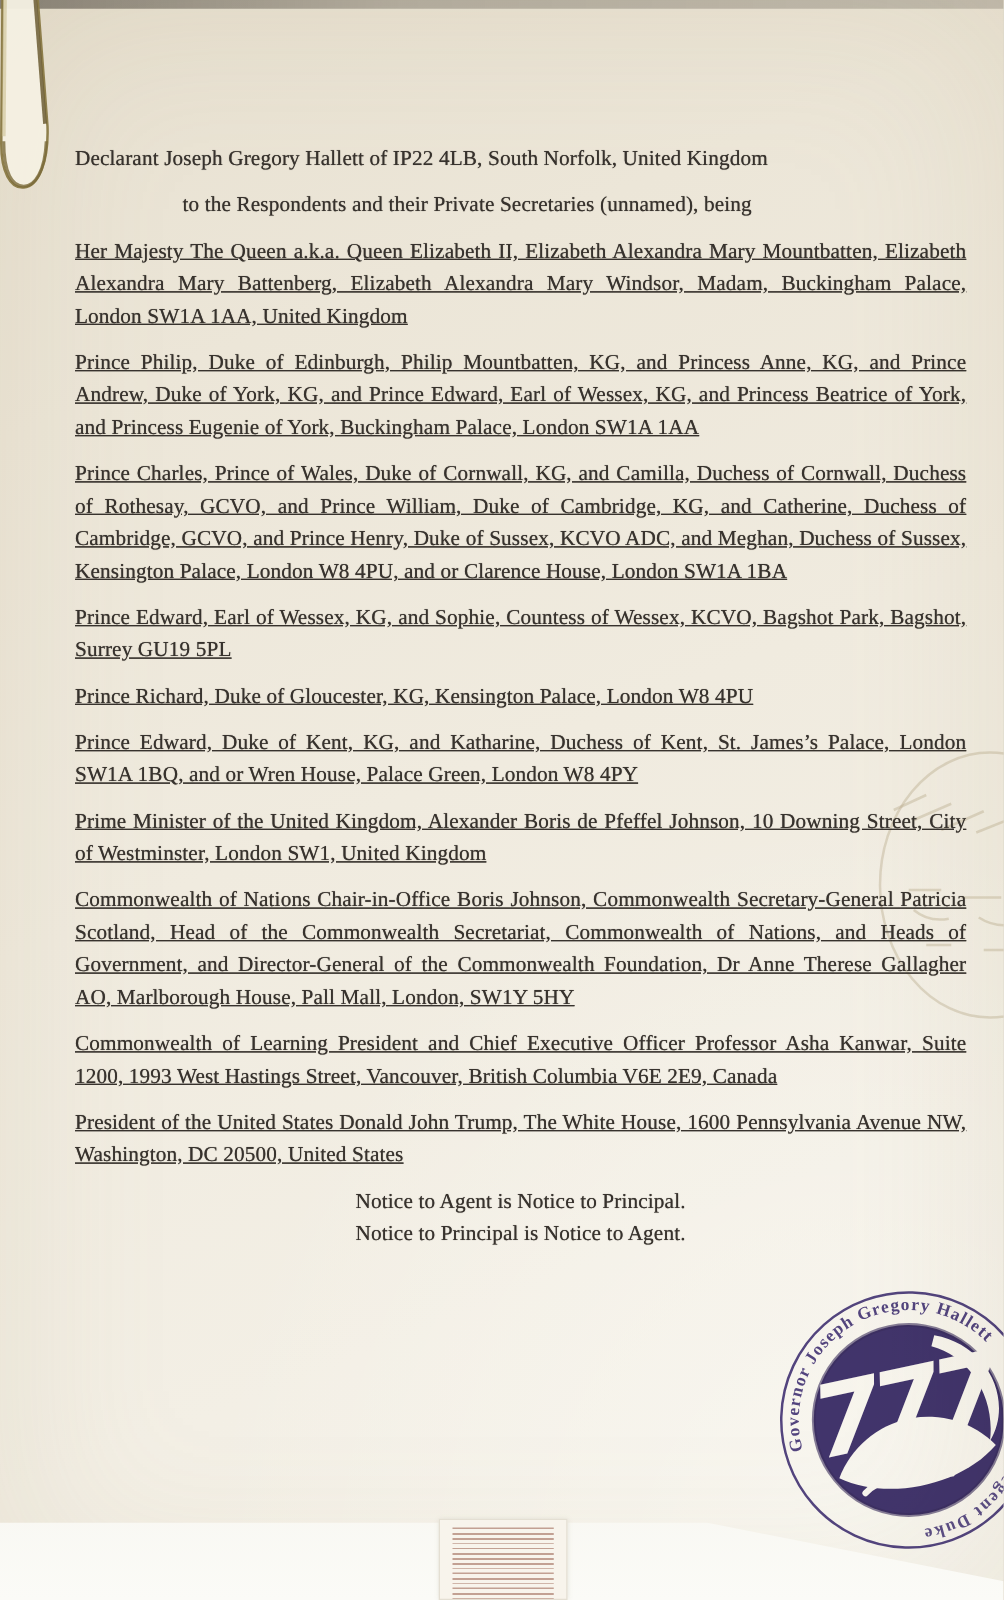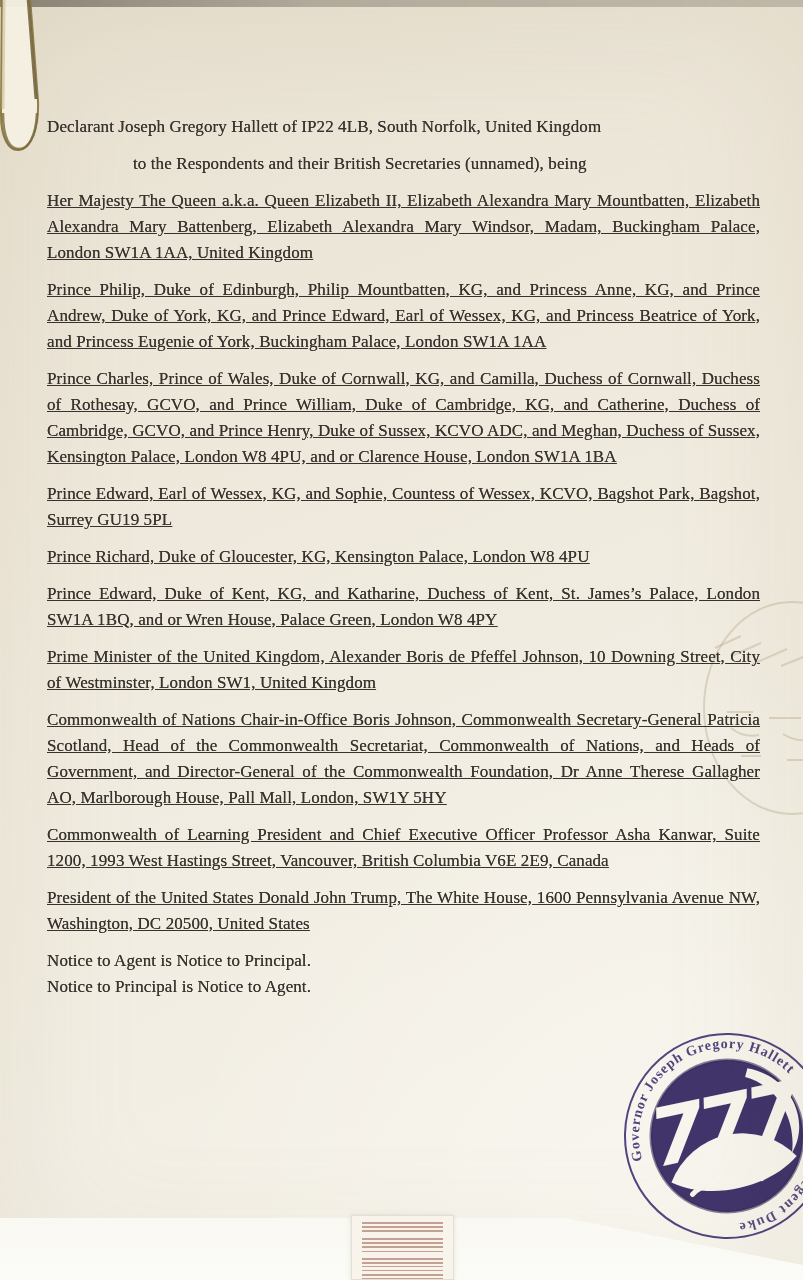--- a/index.html
+++ b/index.html
@@ -12,30 +12,30 @@
     font-family:"Liberation Serif","DejaVu Serif",serif;
   }
   .top-shade{
     position:absolute;left:0;top:0;width:803px;height:7px;
     background:linear-gradient(to right, rgba(62,56,48,.55), rgba(85,78,68,.35) 40%, rgba(95,88,76,.28));
     filter:blur(.6px);
   }
   .paperclip{position:absolute;left:-2px;top:-3px;}
   .emboss{position:absolute;left:697px;top:596px;width:180px;height:230px;opacity:.8;}
   .doc{
-    position:absolute;left:47px;top:114px;width:713px;
+    position:absolute;left:60px;top:114px;width:713px;
     color:#37322d;font-size:17px;line-height:26px;
     text-shadow:0 0 .6px rgba(55,50,45,.85);
     letter-spacing:.1px;
   }
   .doc p{margin:0 0 11px 0;}
   .doc .line{display:block;}
   .salutation{padding-left:86px;}
   .para.j{text-align:justify;text-decoration:underline;}
-  .notice{margin:0 !important;}
+  .notice{margin:0 !important;text-align:center;}
   .notice-block{margin:4px 0 0 0 !important;}
   .stamp{
     position:absolute;left:622px;top:1030px;width:210px;height:212px;
     mix-blend-mode:multiply;filter:blur(.35px);opacity:.94;
   }
   .bottom-band{
     position:absolute;left:0;top:1210px;width:803px;height:70px;
     background:linear-gradient(to bottom,#f9f8f3,#fbfbf7);
     clip-path:polygon(0 8px,565px 8px,803px 55px,803px 70px,0 70px);
   }
@@ -74,21 +74,21 @@
       <path d="M30,116 h26 M72,122 h32 M118,118 h28"></path>
       <path d="M34,132 q12,10 28,7 M86,138 q14,9 30,5"></path>
       <path d="M44,160 h20 M90,164 h26"></path>
     </g>
   </svg>
 
   <div class="doc">
     <p>
       <span class="line">Declarant Joseph Gregory Hallett of IP22 4LB, South Norfolk, United Kingdom</span>
     </p>
-    <p class="salutation">to the Respondents and their British Secretaries (unnamed), being</p>
+    <p class="salutation">to the Respondents and their Private Secretaries (unnamed), being</p>
 
     <p class="para j">Her Majesty The Queen a.k.a. Queen Elizabeth II, Elizabeth Alexandra Mary Mountbatten, Elizabeth Alexandra Mary Battenberg, Elizabeth Alexandra Mary Windsor, Madam, Buckingham Palace, London SW1A 1AA, United Kingdom</p>
     <p class="para j">Prince Philip, Duke of Edinburgh, Philip Mountbatten, KG, and Princess Anne, KG, and Prince Andrew, Duke of York, KG, and Prince Edward, Earl of Wessex, KG, and Princess Beatrice of York, and Princess Eugenie of York, Buckingham Palace, London SW1A 1AA</p>
     <p class="para j">Prince Charles, Prince of Wales, Duke of Cornwall, KG, and Camilla, Duchess of Cornwall, Duchess of Rothesay, GCVO, and Prince William, Duke of Cambridge, KG, and Catherine, Duchess of Cambridge, GCVO, and Prince Henry, Duke of Sussex, KCVO ADC, and Meghan, Duchess of Sussex, Kensington Palace, London W8 4PU, and or Clarence House, London SW1A 1BA</p>
     <p class="para j">Prince Edward, Earl of Wessex, KG, and Sophie, Countess of Wessex, KCVO, Bagshot Park, Bagshot, Surrey GU19 5PL</p>
     <p class="para j">Prince Richard, Duke of Gloucester, KG, Kensington Palace, London W8 4PU</p>
     <p class="para j">Prince Edward, Duke of Kent, KG, and Katharine, Duchess of Kent, St. James’s Palace, London SW1A 1BQ, and or Wren House, Palace Green, London W8 4PY</p>
     <p class="para j">Prime Minister of the United Kingdom, Alexander Boris de Pfeffel Johnson, 10 Downing Street, City of Westminster, London SW1, United Kingdom</p>
     <p class="para j">Commonwealth of Nations Chair-in-Office Boris Johnson, Commonwealth Secretary-General Patricia Scotland, Head of the Commonwealth Secretariat, Commonwealth of Nations, and Heads of Government, and Director-General of the Commonwealth Foundation, Dr Anne Therese Gallagher AO, Marlborough House, Pall Mall, London, SW1Y 5HY</p>
     <p class="para j">Commonwealth of Learning President and Chief Executive Officer Professor Asha Kanwar, Suite 1200, 1993 West Hastings Street, Vancouver, British Columbia V6E 2E9, Canada</p>

